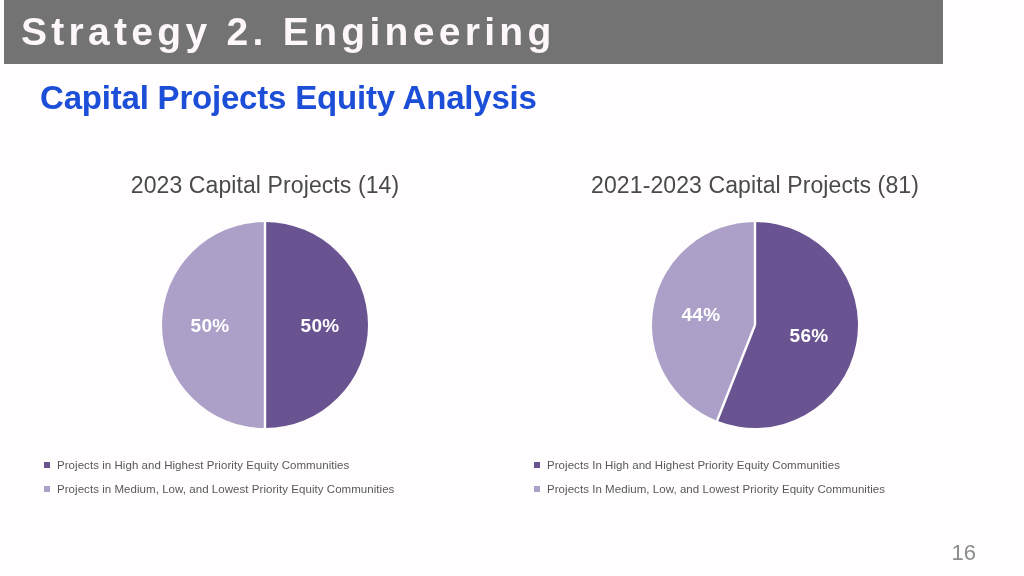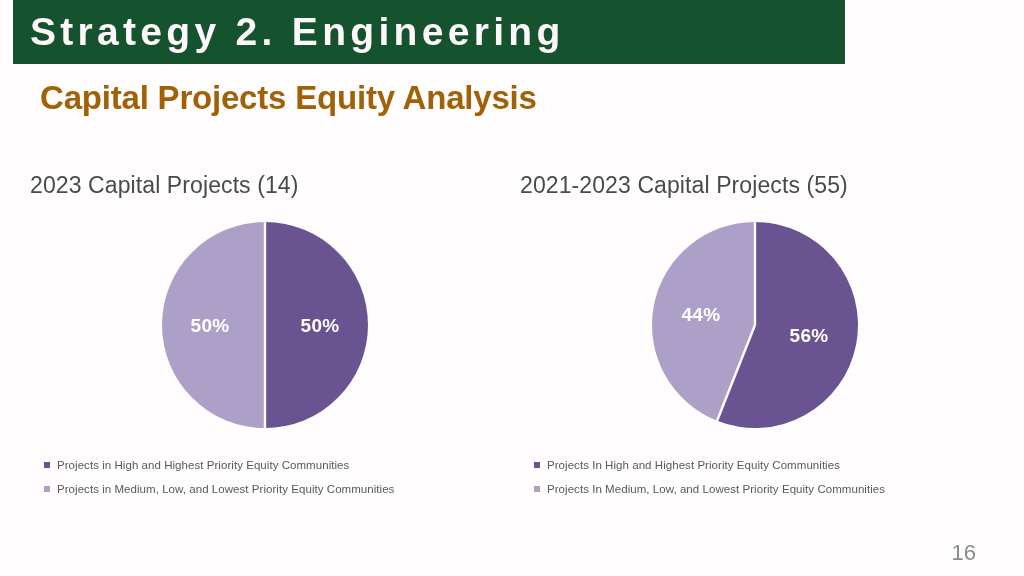--- a/index.html
+++ b/index.html
@@ -12,25 +12,25 @@
 
   body {
     background: #fffdfd;
     font-family: "Liberation Sans", sans-serif;
     position: relative;
   }
 
   
   .header-band {
     position: absolute;
-    left: 13px;
+    left: 4px;
     top: 0;
-    width: 832px;
+    width: 939px;
     height: 64px;
-    background: #14532d;
+    background: #737373;
   }
 
   .header-title {
     position: absolute;
     left: 17px;
     top: 6px;
     font-size: 39px;
     font-weight: 700;
     letter-spacing: 4.3px;
     color: #fdf7fb;
@@ -39,35 +39,35 @@
   }
 
   
   .slide-subtitle {
     position: absolute;
     left: 40px;
     top: 79px;
     font-size: 33px;
     font-weight: 700;
     letter-spacing: -0.2px;
-    color: #a16207;
+    color: #1d4ed8;
     white-space: nowrap;
   }
 
   
   .panel {
     position: absolute;
     top: 170px;
     width: 470px;
   }
   .panel-left  { left: 30px; }
   .panel-right { left: 520px; }
 
   .panel-title {
-    text-align: left;
+    text-align: center;
     font-size: 23px;
     font-weight: 400;
     color: #4a4a4a;
     letter-spacing: 0.1px;
     white-space: nowrap;
     height: 36px;
     line-height: 30px;
   }
 
   .pie-wrap {
@@ -163,21 +163,21 @@
     </div>
     <div class="legend-row">
       <span class="legend-marker" id="l-mk-1" style="background: rgb(172, 160, 200);"></span>
       <span class="legend-label">Projects in Medium, Low, and Lowest Priority Equity Communities</span>
     </div>
   </div>
 </div>
 
 <div class="panel panel-right">
 
-  <div class="panel-title">2021-2023 Capital Projects (55)</div>
+  <div class="panel-title">2021-2023 Capital Projects (81)</div>
 
   <div class="pie-wrap">
     <svg class="pie-svg" width="216" height="216" viewBox="0 0 216 216">
       <path id="r-slice-0" d="M 108 108 L 108.00 5.00 A 103 103 0 1 1 70.08 203.77 Z" fill="#6a5391"></path>
       <path id="r-slice-1" d="M 108 108 L 70.08 203.77 A 103 103 0 0 1 108.00 5.00 Z" fill="#aca0c8"></path>
       <line id="r-div-0" stroke="#ffffff" stroke-width="2.4" x1="108" y1="108" x2="108.00" y2="5.00"></line>
       <line id="r-div-1" stroke="#ffffff" stroke-width="2.4" x1="108" y1="108" x2="70.08" y2="203.77"></line>
 
       <text id="r-lab-0" class="slice-label" text-anchor="middle" dominant-baseline="central" x="162.03" y="118.31">56%</text>
       <text id="r-lab-1" class="slice-label" text-anchor="middle" dominant-baseline="central" x="53.97" y="97.69">44%</text>

